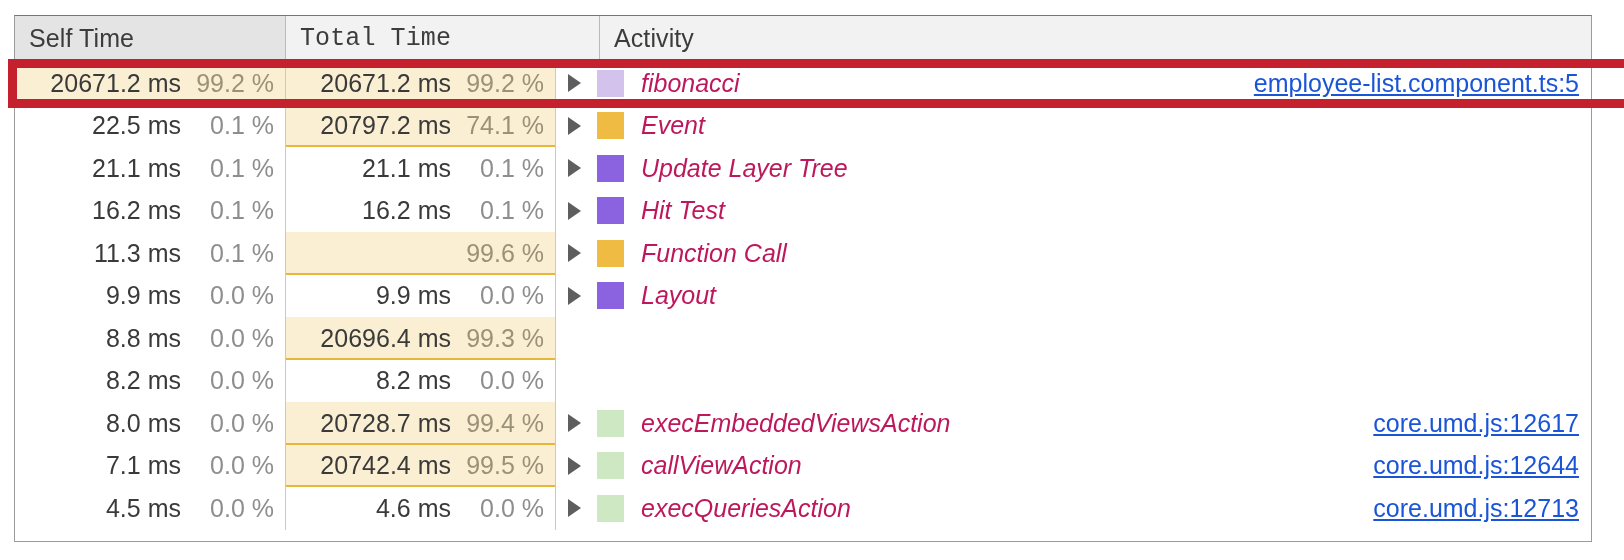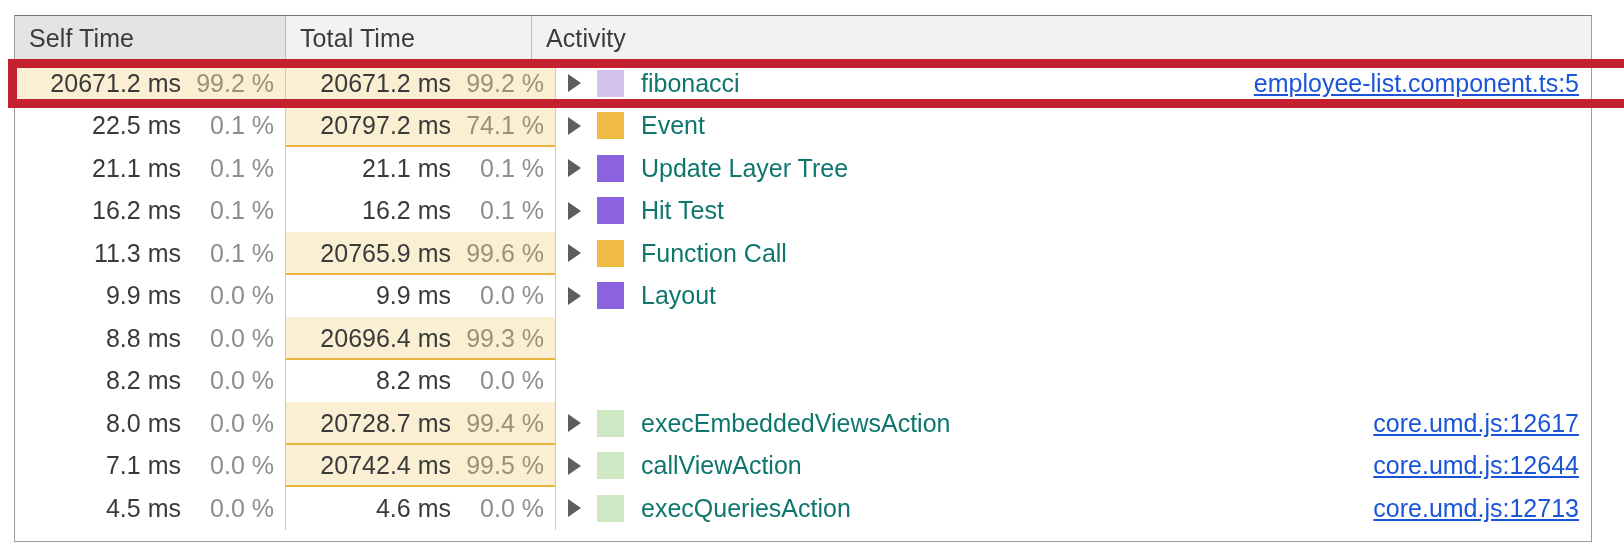--- a/index.html
+++ b/index.html
@@ -42,21 +42,21 @@
     display: flex;
     align-items: center;
     font-size: 25px;
     color: #3c3c3c;
     letter-spacing: 0.1px;
     padding-left: 14px;
     border-right: 1px solid #b9b9b9;
     height: 100%;
   }
   .th.c-self  { width: 271px; background: #e4e4e4; }
-  .th.c-total { width: 246px; background: #f2f2f2; }
+  .th.c-total { width: 314px; background: #f2f2f2; font-family: Liberation Mono, monospace; }
   .th.c-act   { flex: 1; background: #f2f2f2; border-right: none; }
 
   
   .tbody {
     height: calc(100% - 46px);
   }
   .row {
     display: flex;
     height: 42.5px;
     box-sizing: border-box;
@@ -116,22 +116,23 @@
   }
   .swatch {
     width: 27px;
     height: 27px;
     margin-left: 16px;
     flex: none;
   }
   .actlabel {
     margin-left: 17px;
     font-size: 25px;
-    color: #0f766e;
+    color: #be185d;
     white-space: nowrap;
+    font-style: italic;
   }
   .spacer { flex: 1; }
   .srclink {
     font-size: 25px;
     color: #1a55d8;
     text-decoration: underline;
     white-space: nowrap;
     padding-right: 12px;
     cursor: pointer;
   }
@@ -254,21 +255,20 @@
       <div class="row">
         <div class="cell c-self">
           <div class="nums">
             <span class="ms">11.3 ms</span>
             <span class="pct">0.1 %</span>
           </div>
         </div>
         <div class="cell c-total">
           <div class="bar" style="width: 100%;"></div>
           <div class="nums">
-            <span class="ms">20765.9 ms</span>
             <span class="pct" style="color: rgb(154, 145, 121);">99.6 %</span>
           </div>
         </div>
         <div class="cell c-act">
           <span class="tri"></span>
           <span class="swatch" style="background: rgb(239, 187, 67);"></span>
           <span class="actlabel">Function Call</span>
           <span class="spacer"></span>
         </div>
       </div>

